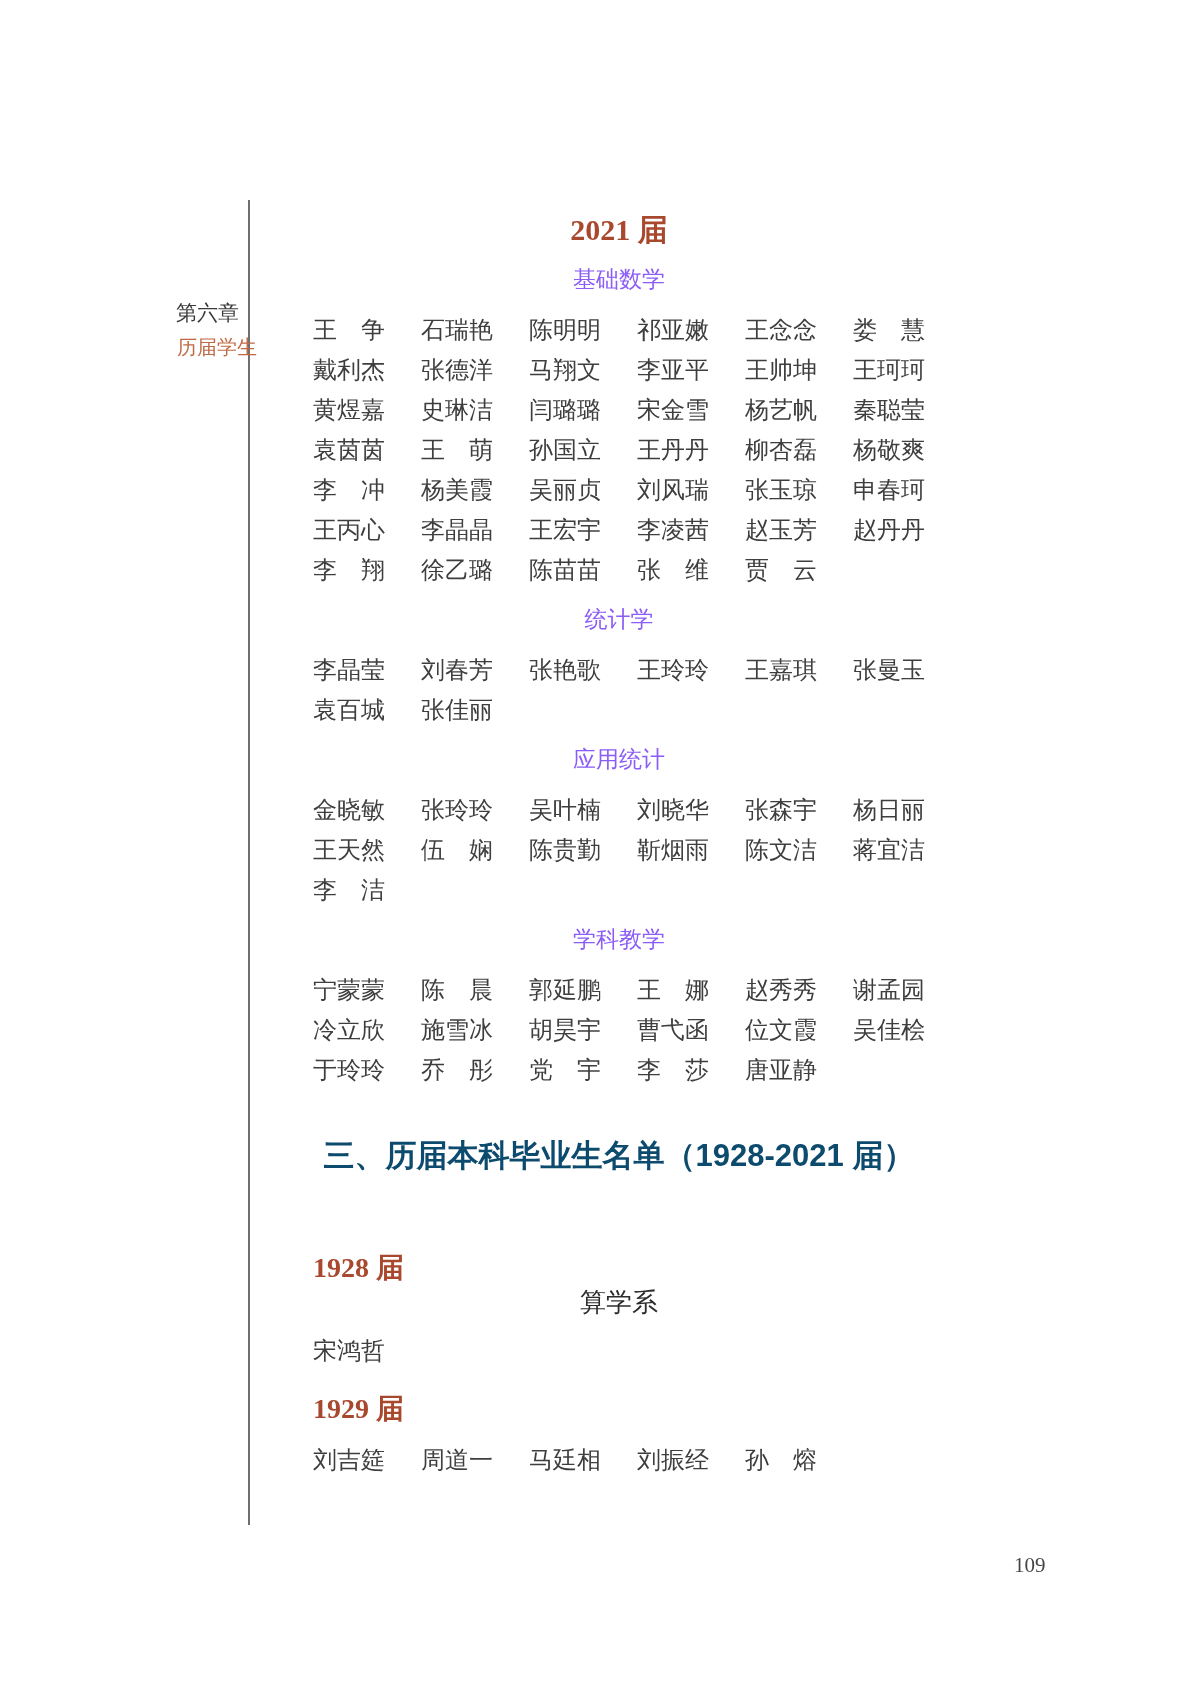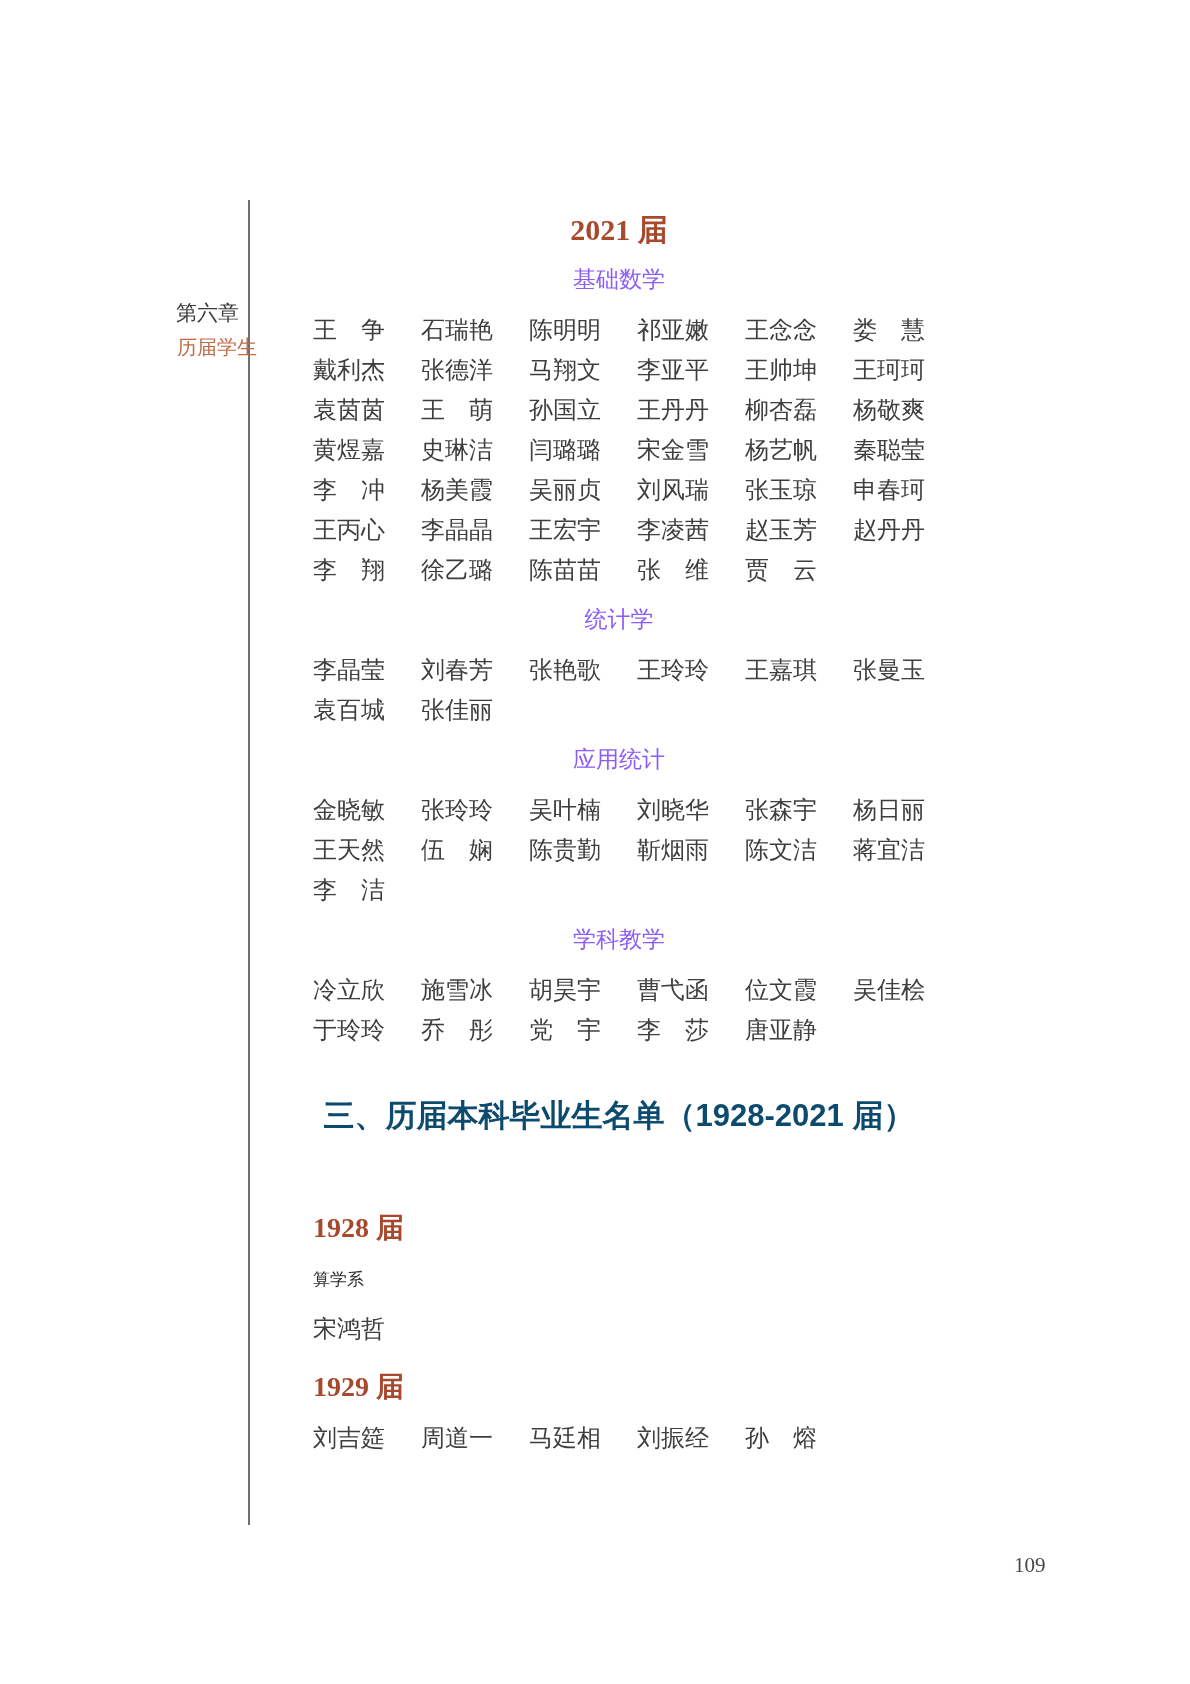--- a/index.html
+++ b/index.html
@@ -28,22 +28,22 @@
   }
   .name.n2{letter-spacing:24px;}
   .big-heading{
     margin-top:44px;line-height:44px;font-size:31px;font-weight:bold;color:#0c4a6e;
     text-align:center;font-family:"Liberation Sans","DejaVu Sans",sans-serif;white-space:nowrap;
   }
   .cohort-title{
     line-height:36px;font-size:28px;font-weight:bold;color:var(--accent,#A8492E);text-align:left;
   }
   .cohort-dept{
-    margin-top:18px;line-height:32px;font-size:17px;color:#2c2c2c;
-    font-family:"Liberation Sans","DejaVu Sans",sans-serif;font-weight:500;
+    margin-top:0;line-height:32px;font-size:26px;color:#2c2c2c;
+    text-align:center;font-family:"Liberation Sans","DejaVu Sans",sans-serif;font-weight:500;
   }
   .cohort-rows{margin-top:13px;}
   .page-number{position:absolute;left:1014px;top:1552px;font-size:21px;line-height:26px;color:#454545;}
 </style>
 </head>
 <body>
 
 <div class="page" style="--accent: #A8492E; --orange: #C06A45;">
   <div class="margin-rule"></div>
 
@@ -65,34 +65,34 @@
         </div>
         <div class="name-row">
           <div class="cell"><span class="name">戴利杰</span></div>
           <div class="cell"><span class="name">张德洋</span></div>
           <div class="cell"><span class="name">马翔文</span></div>
           <div class="cell"><span class="name">李亚平</span></div>
           <div class="cell"><span class="name">王帅坤</span></div>
           <div class="cell"><span class="name">王珂珂</span></div>
         </div>
         <div class="name-row">
+          <div class="cell"><span class="name">黄煜嘉</span></div>
+          <div class="cell"><span class="name">史琳洁</span></div>
+          <div class="cell"><span class="name">闫璐璐</span></div>
+          <div class="cell"><span class="name">宋金雪</span></div>
+          <div class="cell"><span class="name">杨艺帆</span></div>
+          <div class="cell"><span class="name">秦聪莹</span></div>
+        </div>
+        <div class="name-row">
           <div class="cell"><span class="name">袁茵茵</span></div>
           <div class="cell"><span class="name n2">王萌</span></div>
           <div class="cell"><span class="name">孙国立</span></div>
           <div class="cell"><span class="name">王丹丹</span></div>
           <div class="cell"><span class="name">柳杏磊</span></div>
           <div class="cell"><span class="name">杨敬爽</span></div>
-        </div>
-        <div class="name-row">
-          <div class="cell"><span class="name">黄煜嘉</span></div>
-          <div class="cell"><span class="name">史琳洁</span></div>
-          <div class="cell"><span class="name">闫璐璐</span></div>
-          <div class="cell"><span class="name">宋金雪</span></div>
-          <div class="cell"><span class="name">杨艺帆</span></div>
-          <div class="cell"><span class="name">秦聪莹</span></div>
         </div>
         <div class="name-row">
           <div class="cell"><span class="name n2">李冲</span></div>
           <div class="cell"><span class="name">杨美霞</span></div>
           <div class="cell"><span class="name">吴丽贞</span></div>
           <div class="cell"><span class="name">刘风瑞</span></div>
           <div class="cell"><span class="name">张玉琼</span></div>
           <div class="cell"><span class="name">申春珂</span></div>
         </div>
         <div class="name-row">
@@ -138,20 +138,28 @@
           <div class="cell"><span class="name">陈贵勤</span></div>
           <div class="cell"><span class="name">靳烟雨</span></div>
           <div class="cell"><span class="name">陈文洁</span></div>
           <div class="cell"><span class="name">蒋宜洁</span></div>
         </div>
         <div class="name-row">
           <div class="cell"><span class="name n2">李洁</span></div>
         </div>
         <div class="group-title">学科教学</div>
         <div class="name-row">
+          <div class="cell"><span class="name">宁蒙蒙</span></div>
+          <div class="cell"><span class="name n2">陈晨</span></div>
+          <div class="cell"><span class="name">郭延鹏</span></div>
+          <div class="cell"><span class="name n2">王娜</span></div>
+          <div class="cell"><span class="name">赵秀秀</span></div>
+          <div class="cell"><span class="name">谢孟园</span></div>
+        </div>
+        <div class="name-row">
           <div class="cell"><span class="name">冷立欣</span></div>
           <div class="cell"><span class="name">施雪冰</span></div>
           <div class="cell"><span class="name">胡昊宇</span></div>
           <div class="cell"><span class="name">曹弋函</span></div>
           <div class="cell"><span class="name">位文霞</span></div>
           <div class="cell"><span class="name">吴佳桧</span></div>
         </div>
         <div class="name-row">
           <div class="cell"><span class="name">于玲玲</span></div>
           <div class="cell"><span class="name n2">乔彤</span></div>

